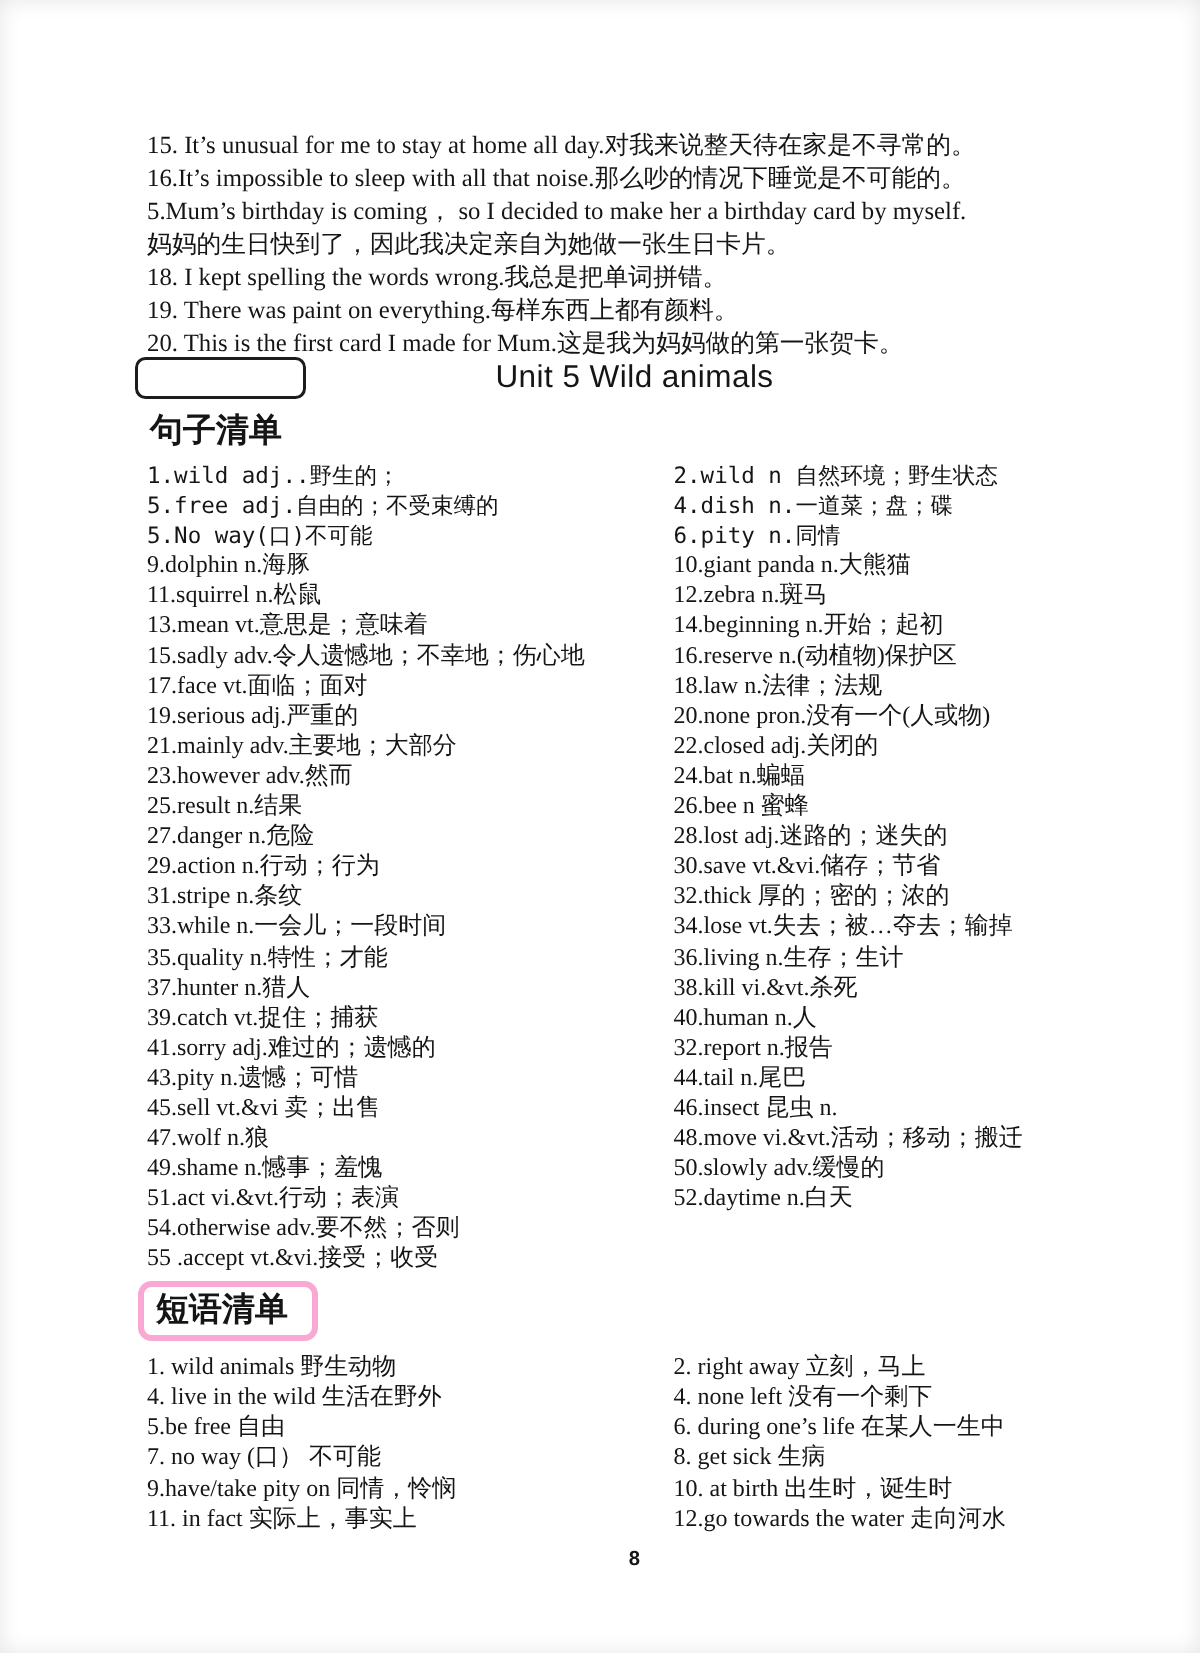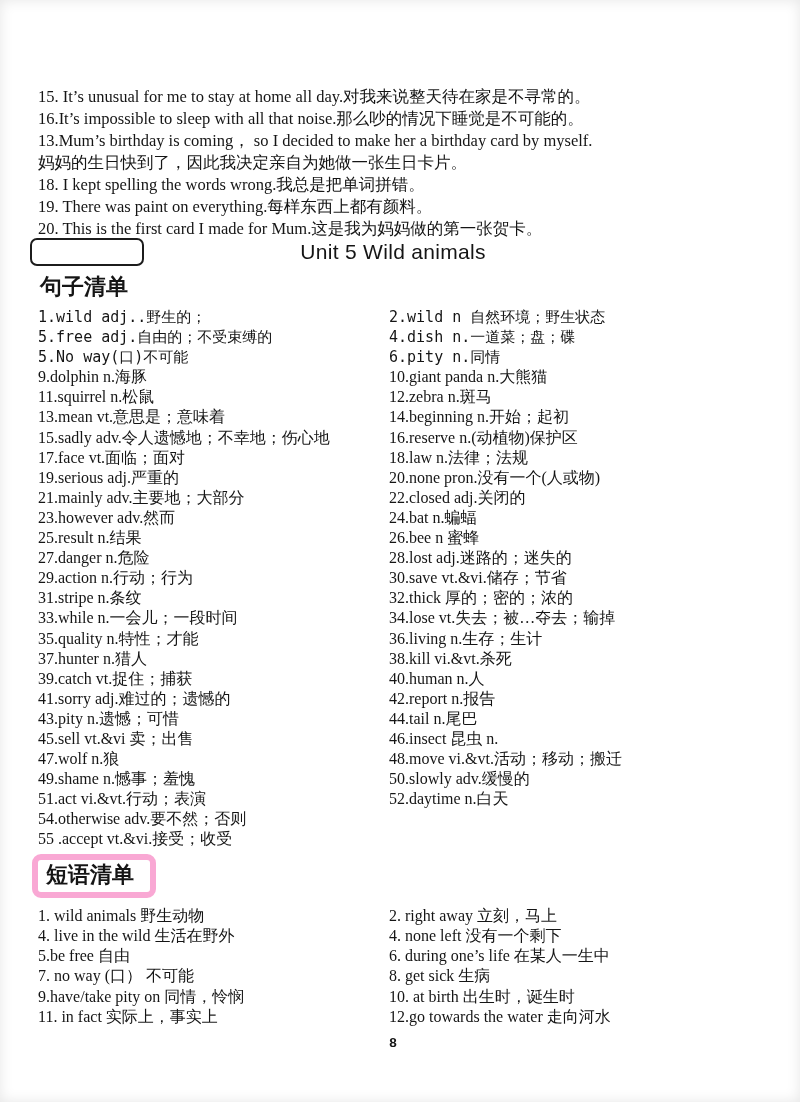--- a/index.html
+++ b/index.html
@@ -10,21 +10,21 @@
     width: 800px;
     height: 1102px;
     background: #ffffff;
     color: #151515;
     font-family: "Liberation Serif", serif;
     position: relative;
     box-shadow: inset 0 0 14px rgba(0,0,0,0.10);
     overflow: hidden;
   }
   .doc {
-    padding: 86px 52px 0 38px;
+    padding: 86px 52px 0 98px;
   }
   
   .sentence-list .sentence-line {
     font-size: 16.5px;
     line-height: 22px;
     white-space: nowrap;
   }
   
   .title-row {
     position: relative;
@@ -51,21 +51,21 @@
   }
   
   .section-label {
     font-family: "Liberation Sans", sans-serif;
     font-weight: bold;
     font-size: 22px;
     margin: 2px 0 5px 2px;
   }
   .section-label.boxed {
     display: inline-block;
-    border: 6px solid #f9a8d4;
+    border: 4px solid #f9a8d4;
     border-radius: 9px;
     padding: 0px 16px 2px 8px;
     margin: 4px 0 8px -6px;
   }
   
   .pair-row {
     display: flex;
     font-size: 16px;
     line-height: 20.1px;
     white-space: nowrap;
@@ -91,21 +91,21 @@
 <body>
 
 <div class="doc">
 
   <div class="sentence-list">
 
       <div class="sentence-line">15. It’s unusual for me to stay at home all day.对我来说整天待在家是不寻常的。</div>
 
       <div class="sentence-line">16.It’s impossible to sleep with all that noise.那么吵的情况下睡觉是不可能的。</div>
 
-      <div class="sentence-line">13.Mum’s birthday is coming， so I decided to make her a birthday card by myself.</div>
+      <div class="sentence-line">5.Mum’s birthday is coming， so I decided to make her a birthday card by myself.</div>
 
       <div class="sentence-line">妈妈的生日快到了，因此我决定亲自为她做一张生日卡片。</div>
 
       <div class="sentence-line">18. I kept spelling the words wrong.我总是把单词拼错。</div>
 
       <div class="sentence-line">19. There was paint on everything.每样东西上都有颜料。</div>
 
       <div class="sentence-line">20. This is the first card I made for Mum.这是我为妈妈做的第一张贺卡。</div>
     </div>
 
@@ -208,21 +208,21 @@
         <span class="cell-r">38.kill vi.&amp;vt.杀死</span>
       </div>
 
       <div class="pair-row">
         <span class="cell-l">39.catch vt.捉住；捕获</span>
         <span class="cell-r">40.human n.人</span>
       </div>
 
       <div class="pair-row">
         <span class="cell-l">41.sorry adj.难过的；遗憾的</span>
-        <span class="cell-r">42.report n.报告</span>
+        <span class="cell-r">32.report n.报告</span>
       </div>
 
       <div class="pair-row">
         <span class="cell-l">43.pity n.遗憾；可惜</span>
         <span class="cell-r">44.tail n.尾巴</span>
       </div>
 
       <div class="pair-row">
         <span class="cell-l">45.sell vt.&amp;vi 卖；出售</span>
         <span class="cell-r">46.insect 昆虫 n.</span>

